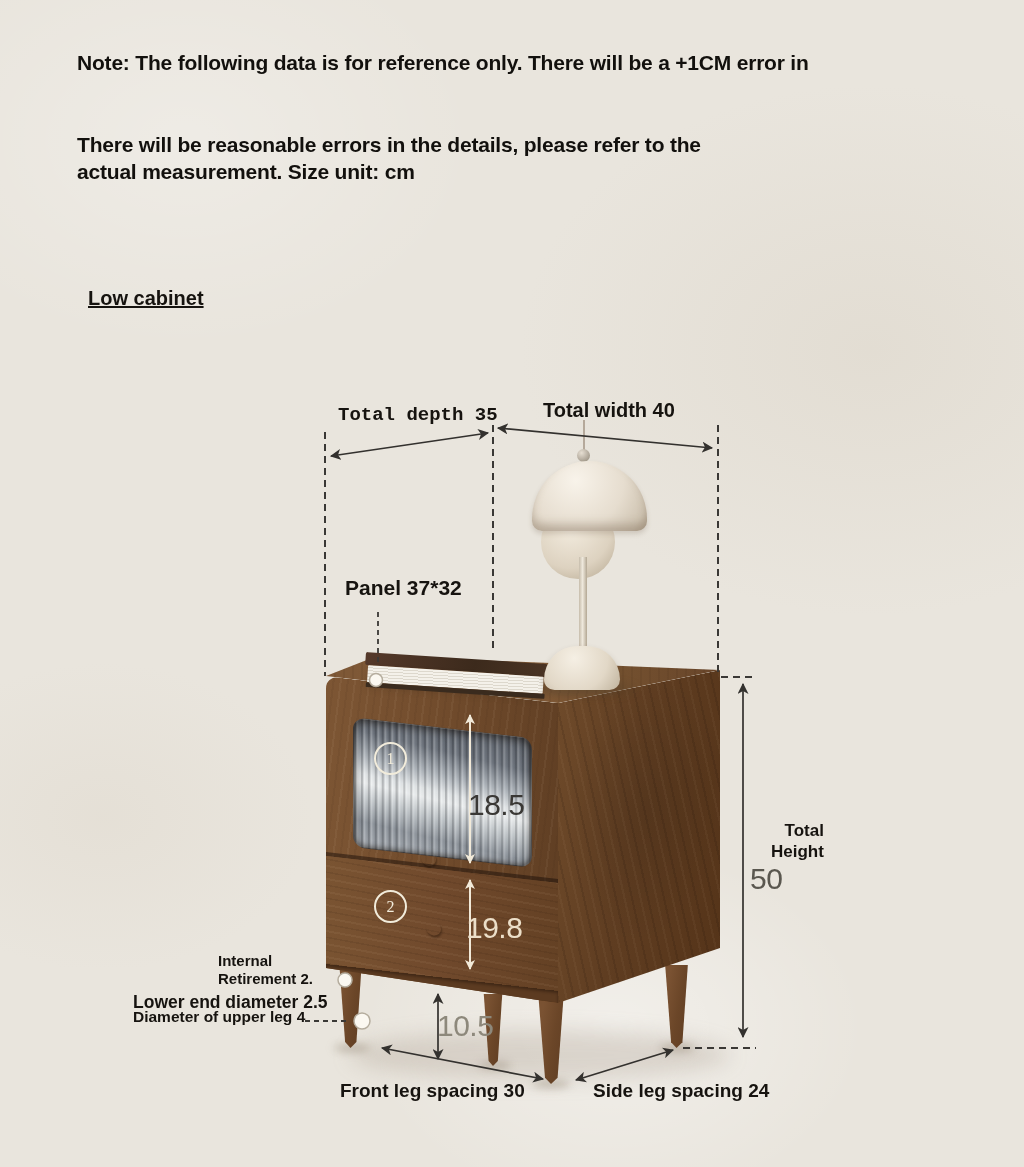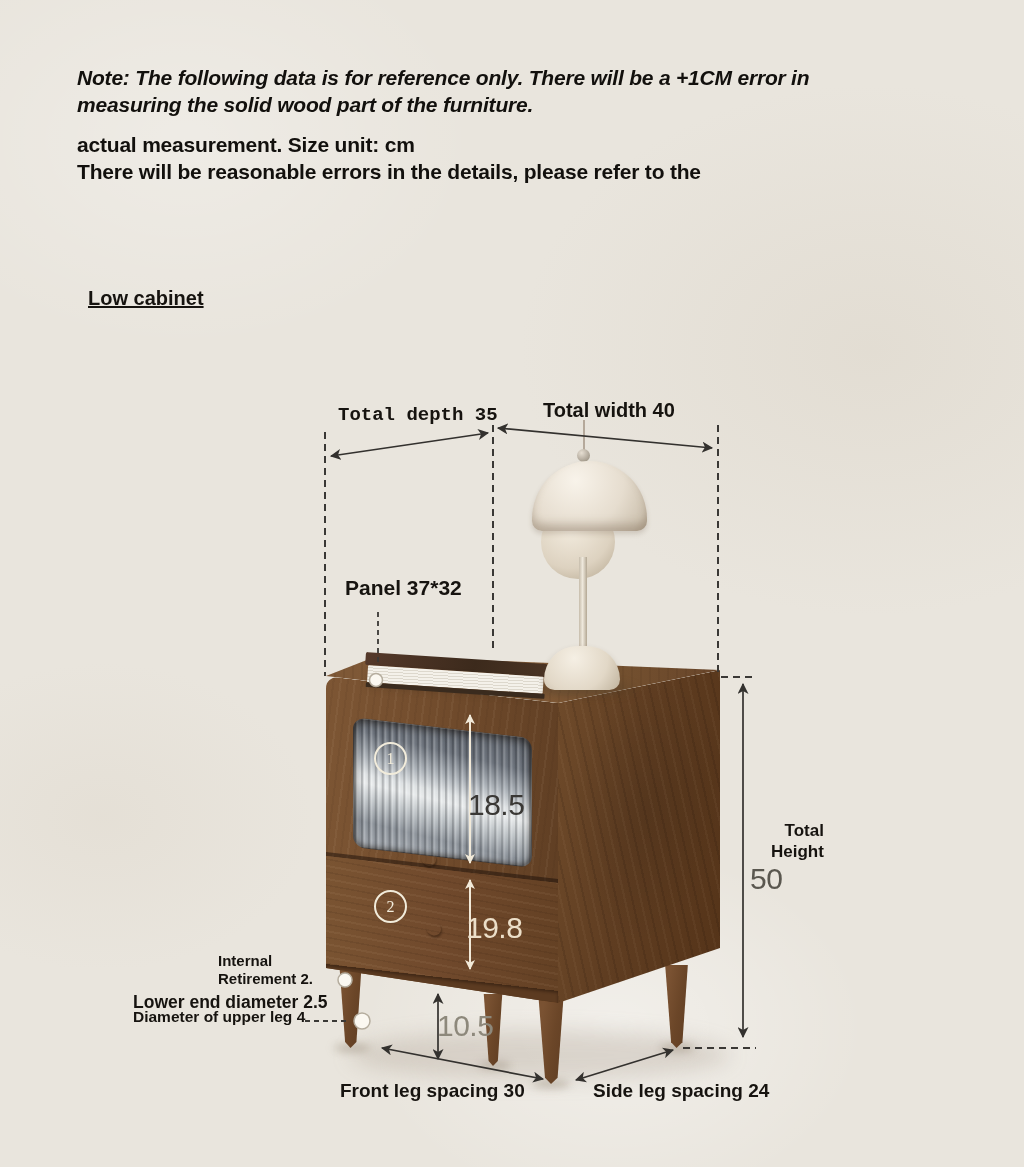--- a/index.html
+++ b/index.html
@@ -87,27 +87,26 @@
     background:radial-gradient(circle at 40% 28%,#f5efe4,#e2d8c7 60%,#bfb29c);
     box-shadow:0 4px 6px rgba(90,70,50,0.3);}
   svg.overlay{position:absolute;left:0;top:0;z-index:10;pointer-events:none;}
   .ann{z-index:11;}
 </style>
 </head>
 <body>
 
 <div class="bg-texture"></div>
 
-<div class="abs" style="left:77px;top:64px;font-style:italic;">
+<div class="abs" style="left:77px;top:49px;">
   <div class="note-line">Note: The following data is for reference only. There will be a +1CM error in</div>
-  <div class="note-line">measuring the solid wood part of the furniture.</div>
 </div>
 <div class="abs" style="left:77px;top:131px;">
+  <div class="note-line">There will be reasonable errors in the details, please refer to the</div>
   <div class="note-line">actual measurement. Size unit: cm</div>
-  <div class="note-line">There will be reasonable errors in the details, please refer to the</div>
 </div>
 
 <div class="label" style="left:88px;top:287px;font-size:20px;text-decoration:underline;">Low cabinet</div>
 
 <div>
 
   <div class="shadow" style="left:350px;top:1030px;width:380px;height:50px;z-index:0;
        background:rgba(140,125,105,0.22);filter:blur(10px);"></div>
 
   <div class="leg" style="left:337px;top:962px;width:27px;height:86px;"></div>

